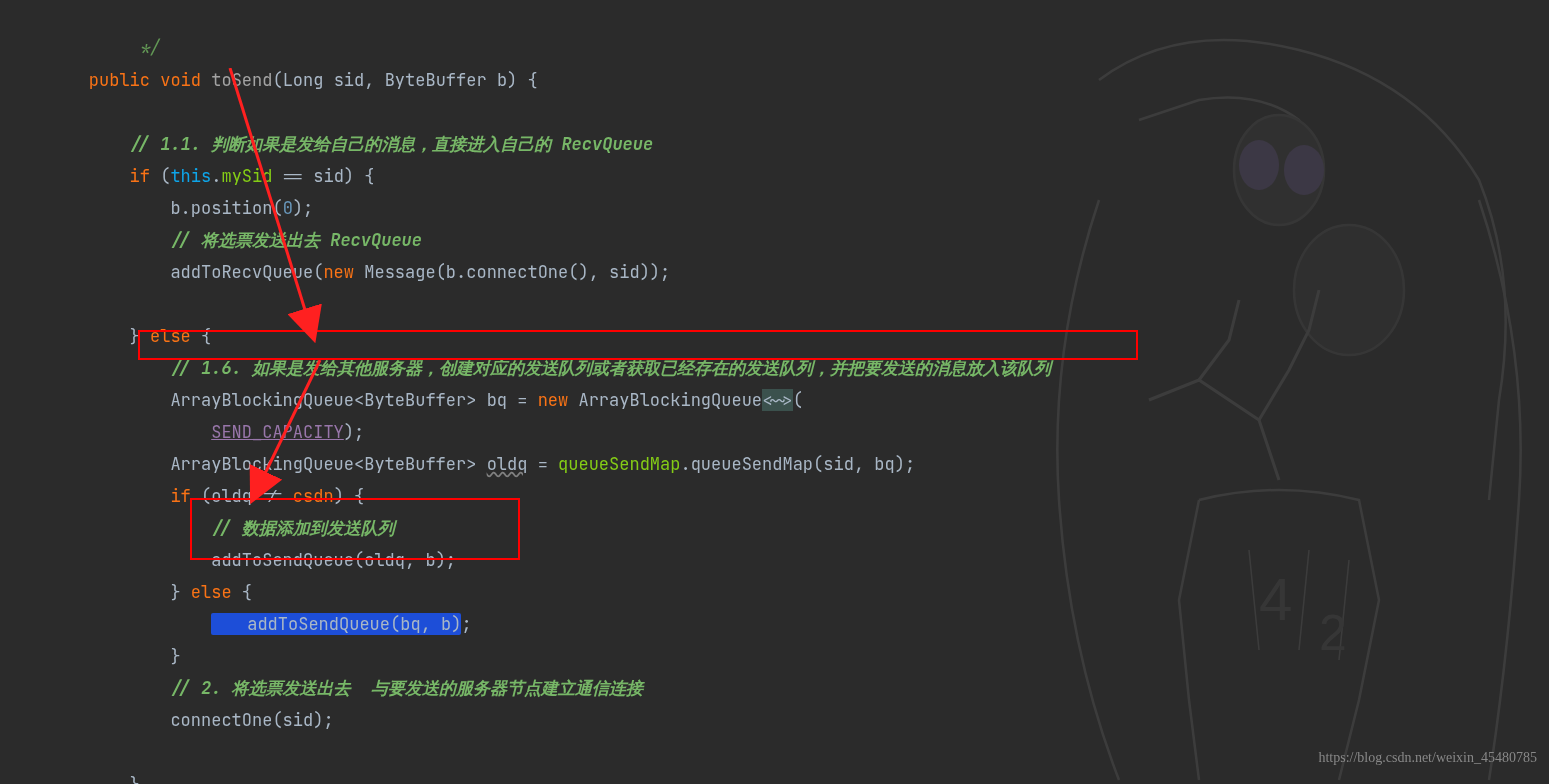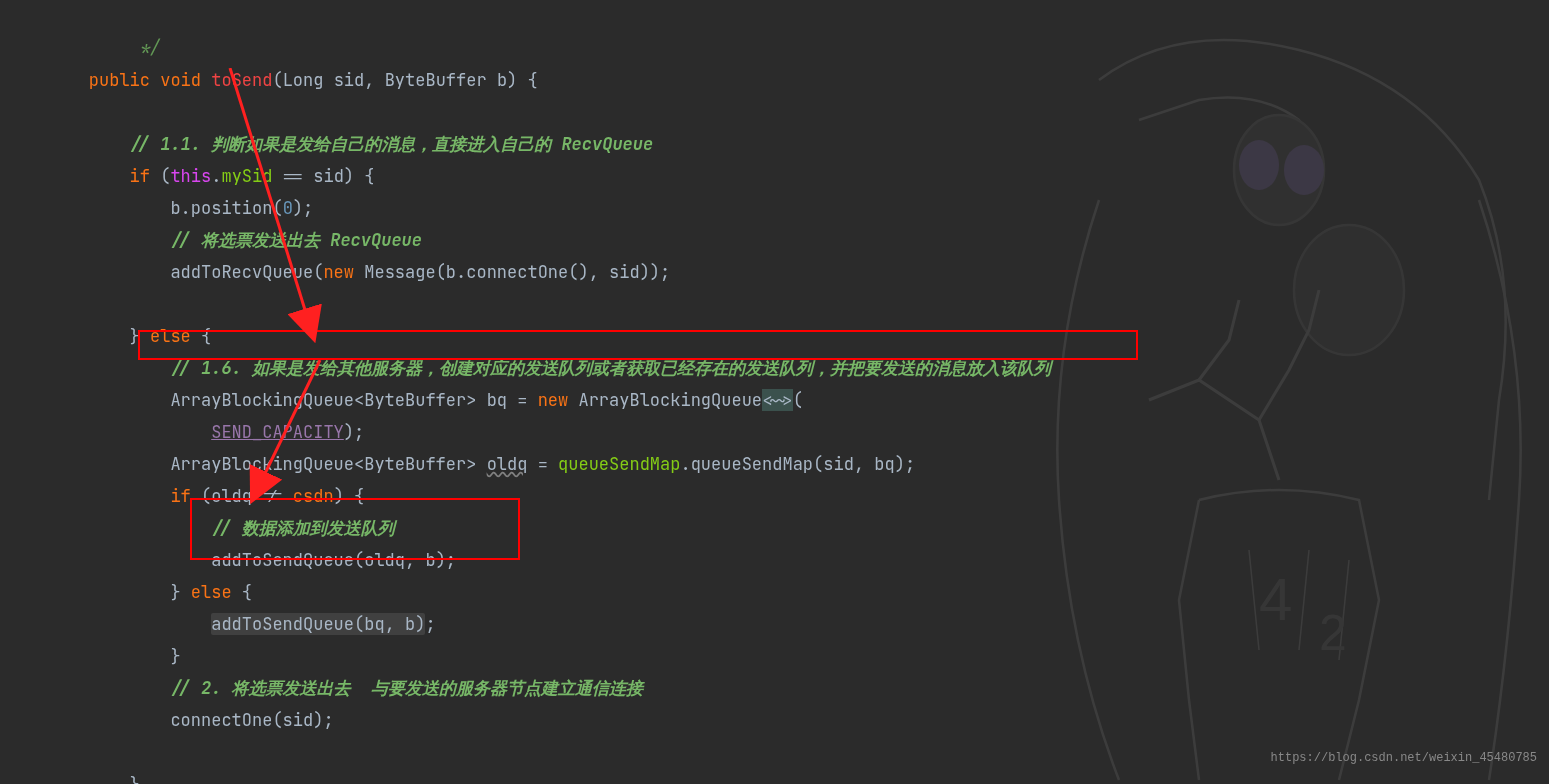--- a/index.html
+++ b/index.html
@@ -17,26 +17,26 @@
     .code-container {
       padding: 0 48px;
       position: relative;
       z-index: 2;
       white-space: pre;
     }
     .kw { color: #f97316; }
     .cmt { color: #629755; font-style: italic; }
     .cmt-bold { color: #77b767; font-weight: bold; font-style: italic; }
     .num { color: #6897bb; }
-    .method { color: #ef4444; }
-    .this { color: #d946ef; }
+    .method { color: #a3a3a3; }
+    .this { color: #0ea5e9; }
     .field { color: #84cc16; }
     .static-field { color: #9876aa; text-decoration: underline; }
     .underline-wavy { text-decoration: wavy underline #808080; }
-    .highlight { background: #404040; border-radius: 2px; }
+    .highlight { background: #1d4ed8; border-radius: 2px; padding-left: 36px; }
     
     .red-box {
       border: 2px solid #ff0000;
       position: absolute;
       z-index: 3;
       pointer-events: none;
     }
     .box1 { left: 138px; top: 330px; width: 1000px; height: 30px; }
     .box2 { left: 190px; top: 498px; width: 330px; height: 62px; }
     
@@ -44,22 +44,22 @@
       position: absolute;
       z-index: 4;
       pointer-events: none;
     }
     
     .watermark {
       position: absolute;
       bottom: 10px;
       right: 12px;
       color: #888;
-      font-size: 12px;
-      font-family: Liberation Mono, monospace;
+      font-size: 14px;
+      font-family: Liberation Serif, serif;
       z-index: 5;
     }
     
     .bg-image {
       position: absolute;
       right: 0;
       top: 0;
       width: 550px;
       height: 784px;
       z-index: 1;

